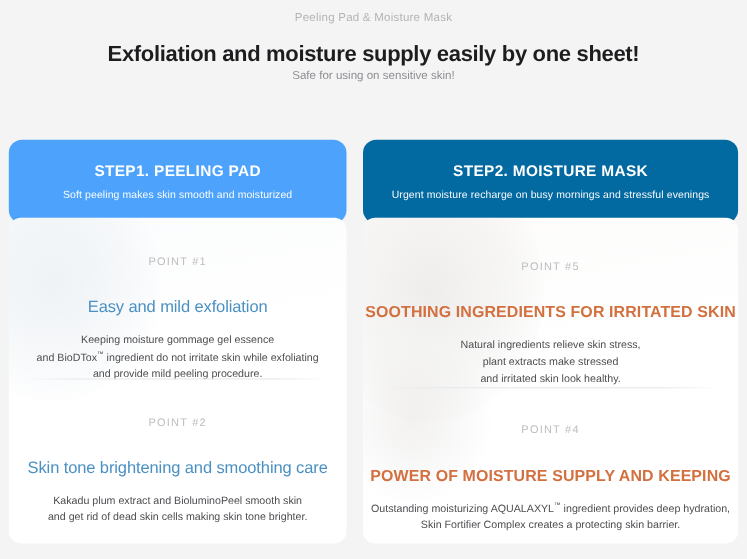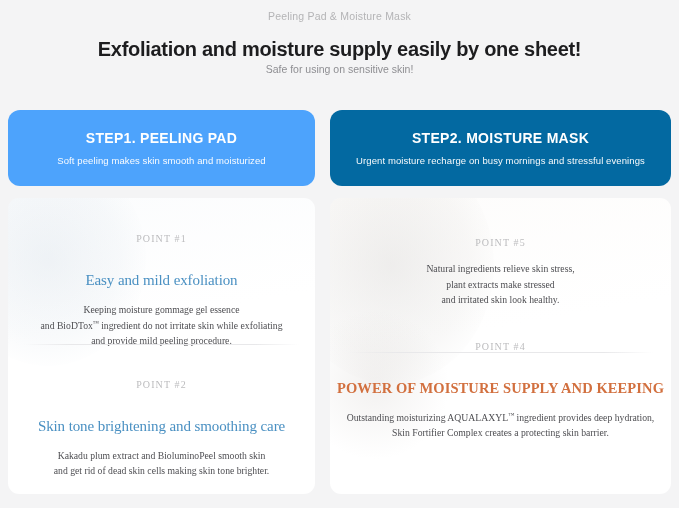--- a/index.html
+++ b/index.html
@@ -22,21 +22,21 @@
     margin-top:13px;
     font-size:20px;font-weight:700;color:#1d1d1f;
     letter-spacing:-.3px;line-height:26px;
   }
   .subhead{
     font-size:10.5px;color:#8e8e92;line-height:14px;
   }
 
   
   .banners{
-    position:absolute;left:0;top:110px;width:661px;height:76px;
+    position:absolute;left:0;top:127px;width:661px;height:76px;
   }
   .banner{
     position:absolute;top:0;height:76px;border-radius:12px;
     color:#fff;text-align:center;box-sizing:border-box;
     display:flex;flex-direction:column;align-items:center;justify-content:center;
   }
   .banner.left{left:8px;width:307px;background:#4da3fc;}
   .banner.right{left:330px;width:341px;background:#0369a1;}
   .banner-title{
     font-size:14px;font-weight:700;letter-spacing:.3px;line-height:18px;
@@ -66,21 +66,21 @@
   }
   .card.right .blob-a{
     left:-42px;top:-52px;width:206px;height:238px;
     background:radial-gradient(ellipse at 50% 50%,rgba(208,206,204,.34) 0%,rgba(219,217,214,.18) 54%,rgba(255,255,255,0) 76%);
   }
   .card.right .blob-b{
     left:-30px;top:112px;width:150px;height:150px;
     background:radial-gradient(ellipse at 50% 50%,rgba(198,192,188,.22) 0%,rgba(255,255,255,0) 70%);
   }
 
-  .point{position:relative;text-align:center;font-family:Liberation Serif, serif;}
+  .point{position:relative;text-align:center;}
   .card.left  .point.p1{padding-top:34px;}
   .card.left  .point.p2{padding-top:29px;}
   .card.right .point.p3{padding-top:38px;}
   .card.right .point.p4{padding-top:32px;}
 
   .point-no{
     font-size:10px;color:#bcbcbe;letter-spacing:1.1px;line-height:13px;
   }
   .point-title{
     margin-top:25px;line-height:20px;letter-spacing:-.1px;
@@ -154,20 +154,21 @@
         </div>
       </div>
     </div>
 
     <div class="card right">
       <div class="blob blob-a"></div>
       <div class="blob blob-b"></div>
 
       <div class="point p3">
         <div class="point-no">POINT #5</div>
+        <div class="point-title">SOOTHING INGREDIENTS FOR IRRITATED SKIN</div>
         <div class="point-body">
           <span class="ln">Natural ingredients relieve skin stress,</span>
           <span class="ln">plant extracts make stressed</span>
           <span class="ln">and irritated skin look healthy.</span>
         </div>
       </div>
 
       <div class="divider"></div>
 
       <div class="point p4">

